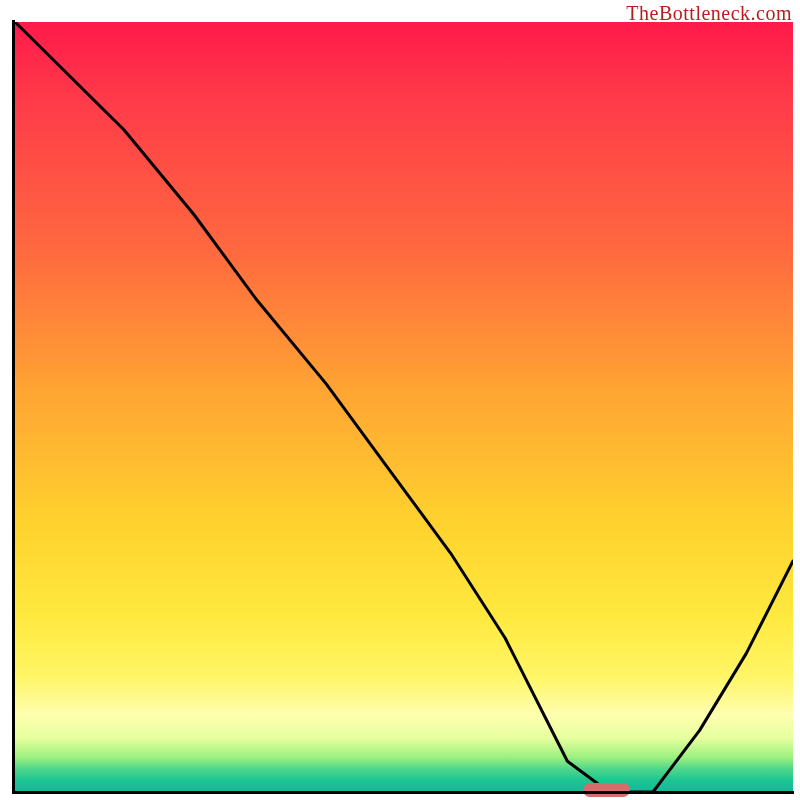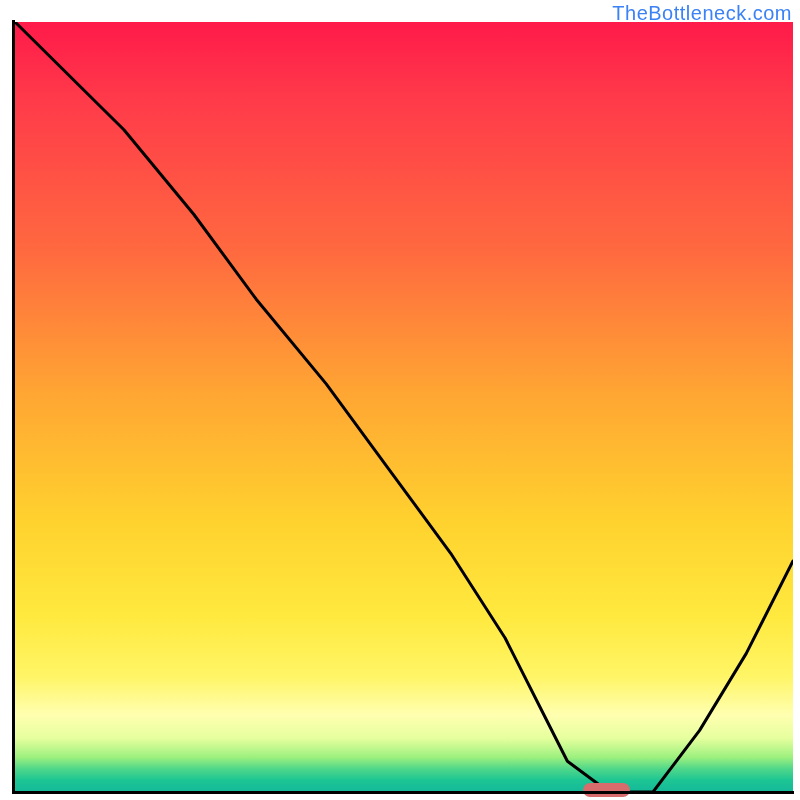--- a/index.html
+++ b/index.html
@@ -12,23 +12,23 @@
   }
   .frame {
     position: relative;
     width: 800px;
     height: 800px;
   }
   .watermark {
     position: absolute;
     top: 2px;
     right: 8px;
-    font-family: Liberation Sans, sans-serif;
+    font-family: Liberation Serif, serif;
     font-size: 20px;
-    color: #3b82f6;
+    color: #b91c1c;
     letter-spacing: 0.5px;
   }
   .plot-area {
     position: absolute;
     left: 15px;
     top: 22px;
     width: 778px;
     height: 770px;
     background: linear-gradient(
       to bottom,

